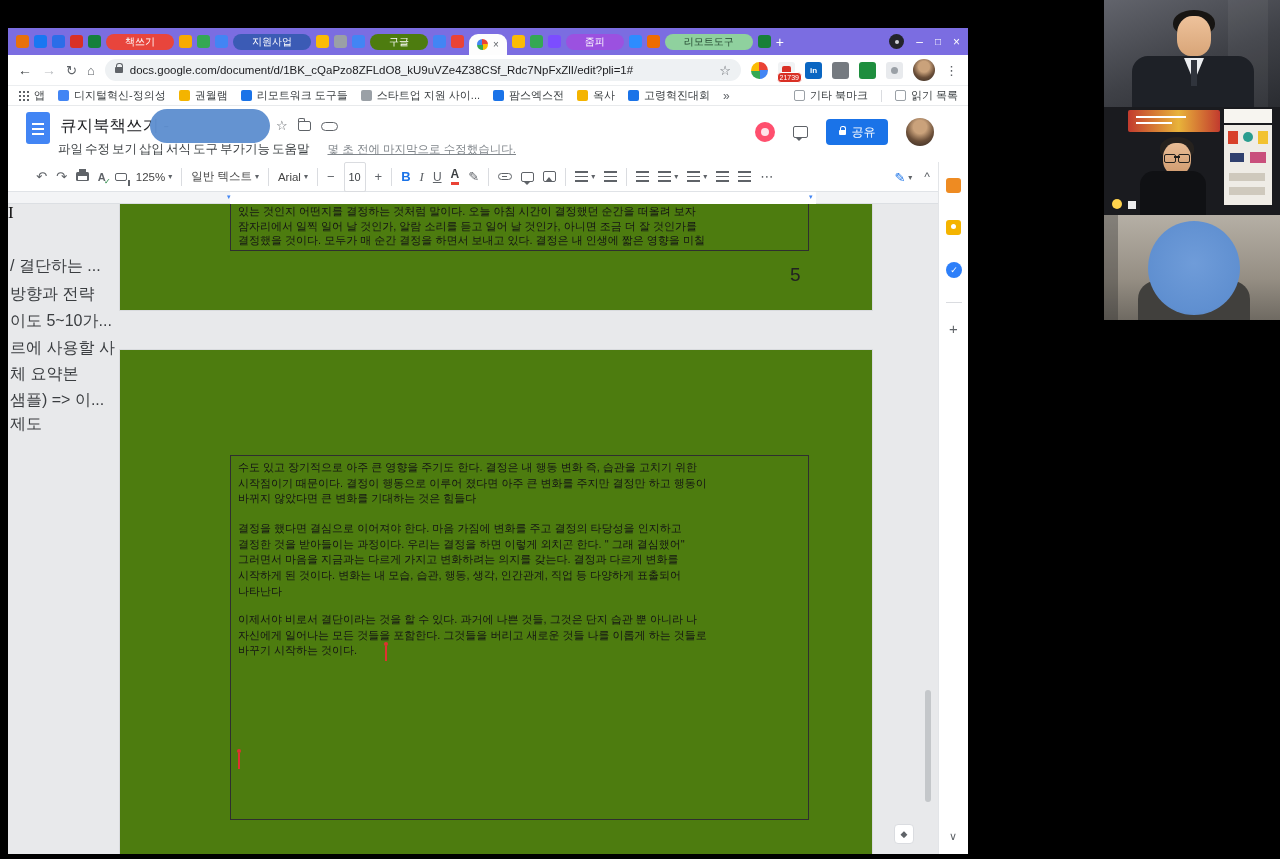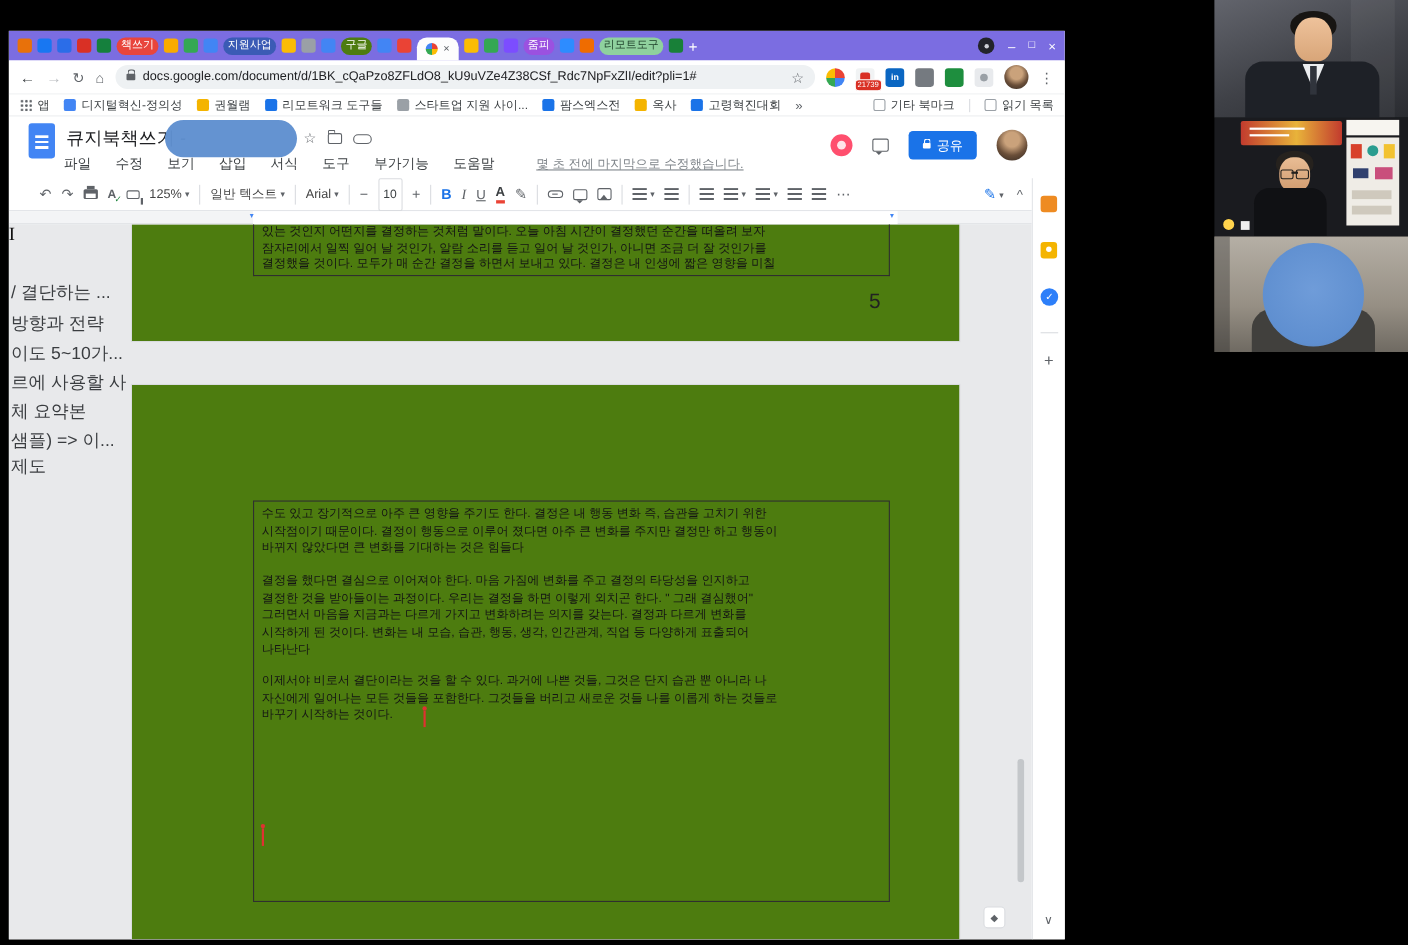--- a/index.html
+++ b/index.html
@@ -4,21 +4,21 @@
 <style>
   *{margin:0;padding:0;box-sizing:border-box}
   html,body{width:1280px;height:859px;background:#000;overflow:hidden}
   body{font-family:"Liberation Sans","DejaVu Sans",sans-serif;-webkit-font-smoothing:antialiased}
   #root{position:relative;width:1280px;height:859px;background:#000}
   
   #browser{position:absolute;left:8px;top:28px;width:960px;height:826px;background:#fff;overflow:hidden}
   #tabstrip{position:absolute;left:0;top:0;width:960px;height:27px;background:#7b6de1;display:flex;align-items:center;padding-left:8px;gap:5px}
   .fav{width:13px;height:13px;border-radius:3px;flex:0 0 auto}
   .fav.round{border-radius:50%}
-  .pill{height:16px;padding:0 4px;border-radius:8px;color:#fff;font-size:10px;line-height:16px;white-space:nowrap;flex:0 0 auto}
+  .pill{height:16px;padding:0 19px;border-radius:8px;color:#fff;font-size:10px;line-height:16px;white-space:nowrap;flex:0 0 auto}
   .activetab{align-self:flex-end;height:21px;background:#fdfdfd;border-radius:9px 9px 0 0;display:flex;align-items:center;gap:5px;padding:0 8px;flex:0 0 auto}
   .tsright{position:absolute;right:8px;top:0;height:27px;display:flex;align-items:center;gap:12px}
   .wbtn{color:#fff;font-size:12px;line-height:1}
   #navbar{position:absolute;left:0;top:27px;width:960px;height:31px;background:#fff;display:flex;align-items:center;padding:0 10px;gap:10px;border-bottom:1px solid #eceef0}
   .navg{font-size:13px;color:#5f6368;line-height:1}
   #omnibox{flex:1;height:22px;background:#eef1f3;border-radius:12px;display:flex;align-items:center;gap:7px;padding:0 10px;min-width:0}
   #omnibox .url{font-size:11.5px;color:#202124;white-space:nowrap;overflow:hidden;text-overflow:ellipsis;flex:1}
   .lockg{width:8px;height:6px;background:#5f6368;border-radius:1px;position:relative;flex:0 0 auto}
   .lockg:before{content:"";position:absolute;top:-4px;left:1.5px;width:5px;height:4px;border:1.2px solid #5f6368;border-bottom:none;border-radius:3px 3px 0 0}
   .lockw{width:7px;height:5px;background:#fff;border-radius:1px;position:relative;flex:0 0 auto}
@@ -32,21 +32,21 @@
   
   #docshead{position:absolute;left:0;top:78px;width:960px;height:56px;background:#fff}
   #docsicon{position:absolute;left:18px;top:6px;width:24px;height:32px;background:#4285f4;border-radius:3px}
   #docsicon div{position:absolute;left:6px;top:11px;width:12px;height:14px;background:repeating-linear-gradient(#fff 0 2px,transparent 2px 5px)}
   #doctitle{position:absolute;left:52px;top:9px;font-size:16.5px;color:#202124;white-space:nowrap}
   #titleblob{position:absolute;left:142px;top:3px;width:120px;height:34px;background:#5f8fd0;border-radius:17px;opacity:.97}
   .hgly{position:absolute;color:#5f6368;font-size:13px}
   .i-folder{position:absolute;width:13px;height:10px;border:1.5px solid #5f6368;border-radius:2px}
   .i-folder:before{content:"";position:absolute;top:-4px;left:-1px;width:5px;height:3px;border:1.5px solid #5f6368;border-bottom:none;border-radius:2px 2px 0 0}
   .i-cloud{position:absolute;width:17px;height:9px;border:1.5px solid #5f6368;border-radius:8px}
-  #menubar{position:absolute;left:50px;top:32px;height:22px;display:flex;align-items:center;gap:22px;font-size:12.5px;color:#3c4043}
+  #menubar{position:absolute;left:50px;top:32px;height:22px;display:flex;align-items:center;gap:2px;font-size:12.5px;color:#3c4043}
   #savestatus{font-size:11.5px;color:#80868b;text-decoration:underline;margin-left:16px;white-space:nowrap}
   #hdrright{position:absolute;right:34px;top:12px;display:flex;align-items:center;gap:18px}
   .pinkcircle{width:20px;height:20px;border-radius:50%;background:#ff4f6e;position:relative}
   .pinkcircle:after{content:"";position:absolute;left:6px;top:6px;width:8px;height:8px;border-radius:50%;background:#ffe3e9}
   .i-cmt{width:15px;height:12px;border:1.6px solid #5f6368;border-radius:2px;position:relative}
   .i-cmt:after{content:"";position:absolute;bottom:-7px;left:2px;border:3.5px solid transparent;border-top-color:#5f6368}
   #sharebtn{height:26px;width:62px;background:#1a73e8;border-radius:4px;display:flex;align-items:center;justify-content:center;gap:6px;color:#fff;font-size:12px}
   #hdravatar{width:28px;height:28px;border-radius:50%;background:radial-gradient(circle at 50% 32%,#caa27b 0 28%,#6b4f39 60%,#2f2620 100%)}
   
   #toolbar{position:absolute;left:0;top:134px;width:930px;height:30px;background:#fff;border-bottom:1px solid #e0e3e7;display:flex;align-items:center;padding-left:28px;gap:9px}

